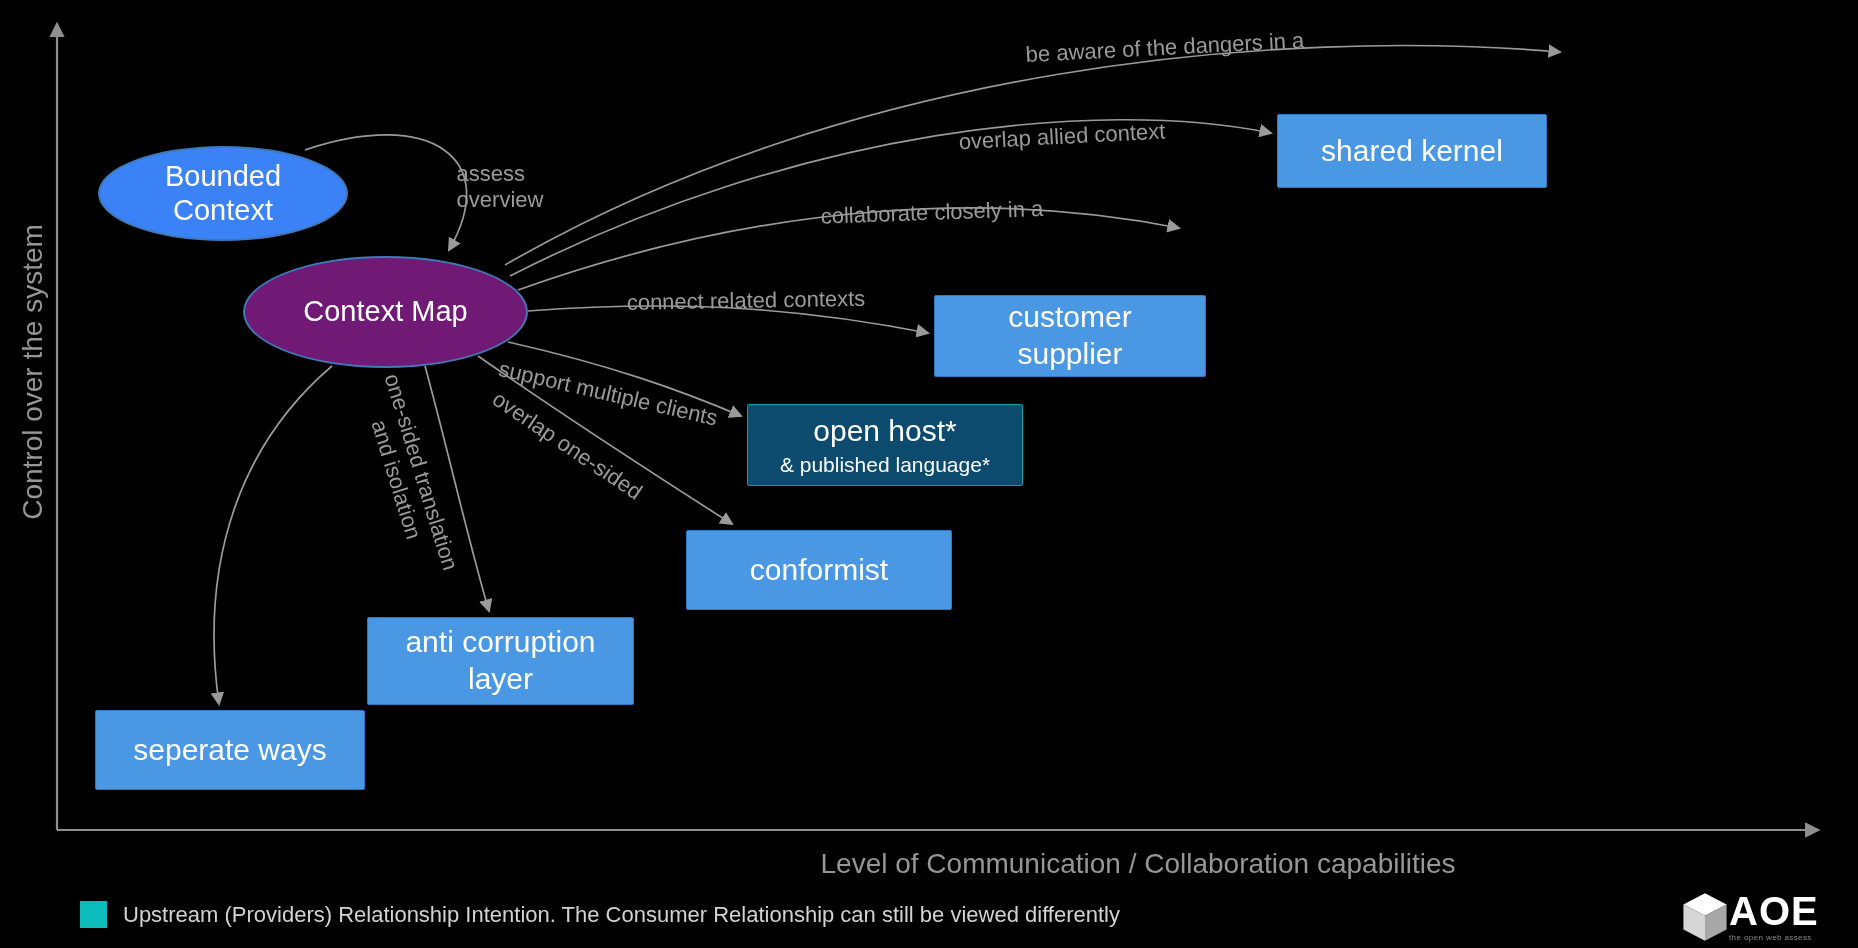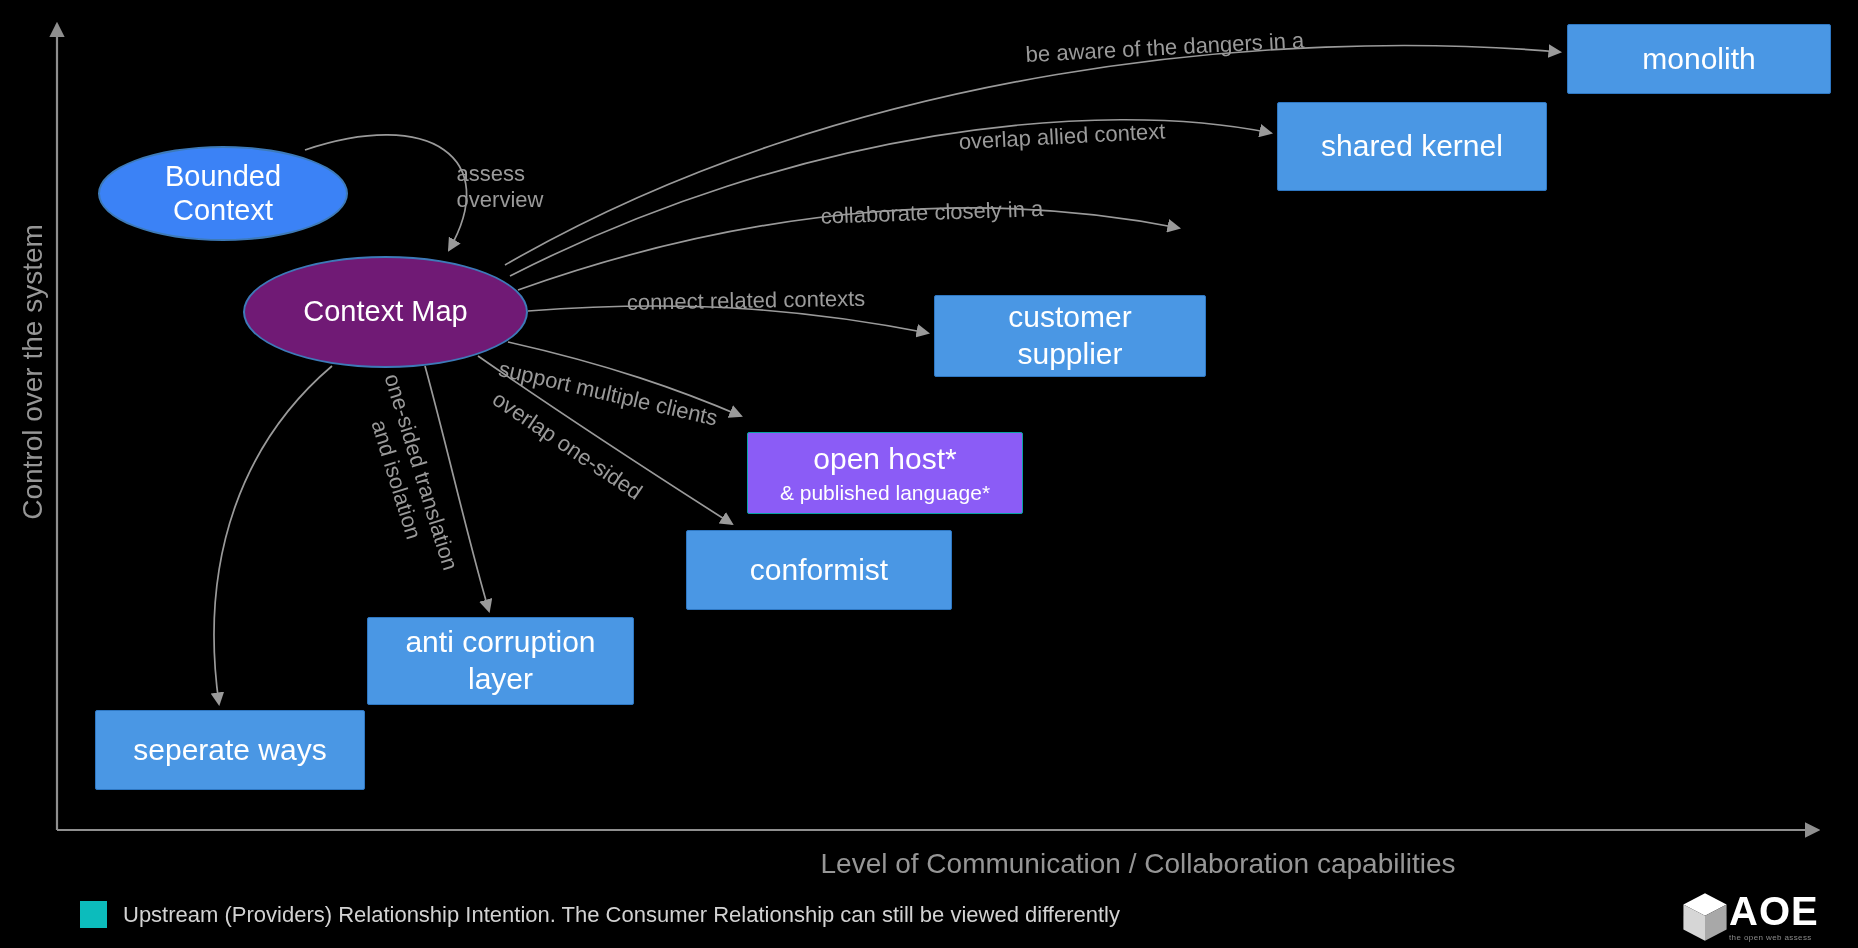--- a/index.html
+++ b/index.html
@@ -11,21 +11,21 @@
   .layer { position:absolute; left:0; top:0; }
   .arrow { fill:none; stroke:#9a9a9a; stroke-width:1.7; }
   .axis  { fill:none; stroke:#8f8f8f; stroke-width:2.2; }
 
   .box {
     position:absolute; display:flex; flex-direction:column;
     align-items:center; justify-content:center;
     color:#fff; text-align:center; border-radius:2px;
   }
   .box.blue { background:#4a97e4; border:1px solid #2e77c2; }
-  .box.teal { background:#8b5cf6; border:1px solid #0aa3a3;margin-top:28px; }
+  .box.teal { background:#0c4a6e; border:1px solid #0aa3a3; }
   .box-label { font-size:30px; line-height:1.22; white-space:pre-line; }
   .box-sublabel { font-size:21px; margin-top:3px; }
 
   .ellipse {
     position:absolute; display:flex; align-items:center; justify-content:center;
     border-radius:50%; color:#fff; text-align:center;
   }
   .ellipse.orange { background:#3b82f6; border:2px solid #3d7ab8; }
   .ellipse.green  { background:#701a75; border:2px solid #3d7ab8; }
   .ellipse-label { font-size:29px; line-height:1.15; white-space:pre-line; }
@@ -81,24 +81,21 @@
   <div class="axis-label" style="left:1138px; top:864px; transform:translate(-50%,-50%); white-space:nowrap;">Level of Communication / Collaboration capabilities</div>
 
   <div class="ellipse orange" style="left:98px; top:146px; width:250px; height:95px;">
     <span class="ellipse-label">Bounded
 Context</span>
   </div>
   <div class="ellipse green" style="left:243px; top:256px; width:285px; height:112px;">
     <span class="ellipse-label">Context Map</span>
   </div>
 
-  <div class="box blue" style="left:1567px; top:24px; width:264px; height:70px;">
-    <span class="box-label">monolith</span>
-  </div>
-  <div class="box blue" style="left:1277px; top:102px; width:270px; height:89px;">
+  <div class="box blue" style="left:1277px; top:114px; width:270px; height:74px;">
     <span class="box-label">shared kernel</span>
   </div>
   <div class="box blue" style="left:934px; top:295px; width:272px; height:82px;">
     <span class="box-label">customer
 supplier</span>
   </div>
   <div class="box teal" style="left:747px; top:404px; width:276px; height:82px;">
     <span class="box-label">open host*</span>
     <span class="box-sublabel">&amp; published language*</span>
   </div>

